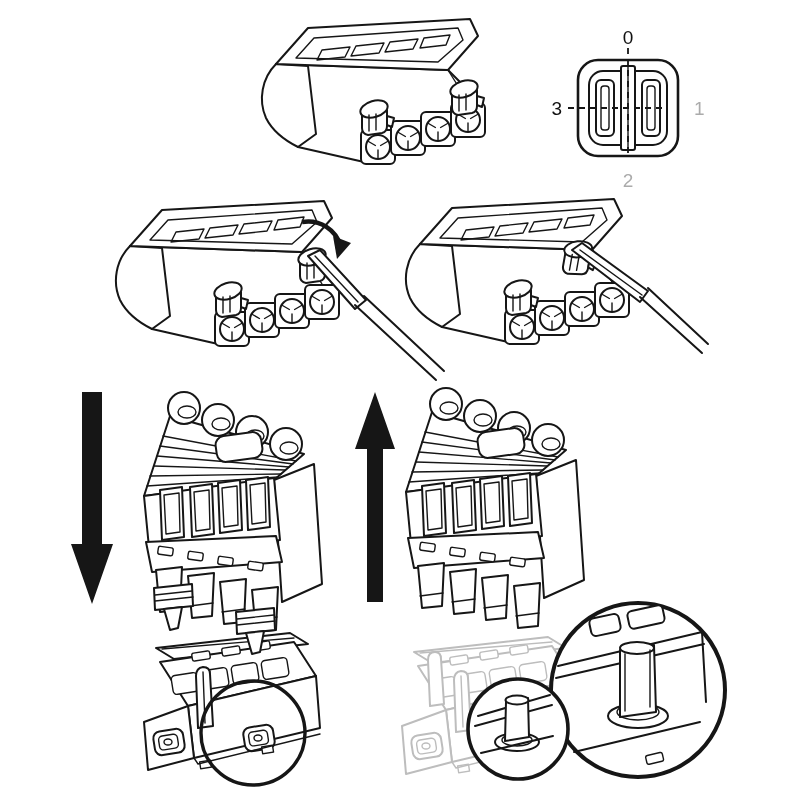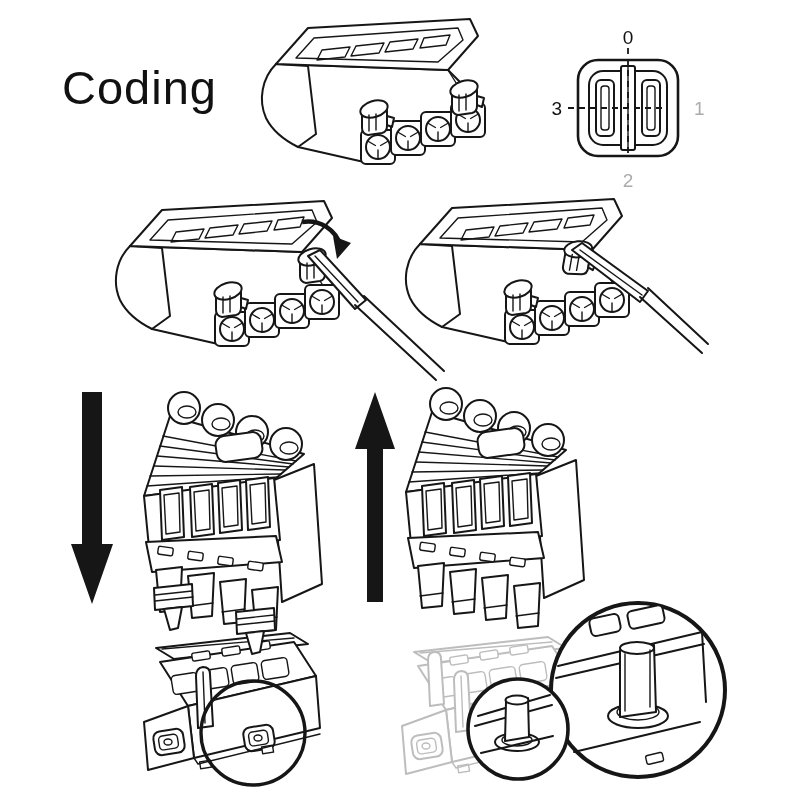--- a/index.html
+++ b/index.html
@@ -13,21 +13,20 @@
   .thk {stroke-width:2.6;}
   .blk {fill:#161616;stroke:none;}
   .dash{fill:none;stroke:#161616;stroke-width:1.8;stroke-dasharray:6 5;}
   .lbl {font-family:"Liberation Sans",sans-serif;font-size:19px;fill:#111;}
   .lblg{fill:#ababab;}
 </style>
 </head>
 <body>
 
 <div class="page">
-  <div class="title">Coding</div>
 
   <svg class="art" width="800" height="800" viewBox="0 0 800 800">
     <defs>
 
       <g id="port">
         <rect class="cc" x="-17" y="-17" width="34" height="34" rx="5"></rect>
         <circle class="ccl" r="12"></circle>
         <path class="ccl thn" d="M0,3 L0,11 M-2.6,-1.5 L-9.5,-5.5 M2.6,-1.5 L9.5,-5.5"></path>
       </g>
 

